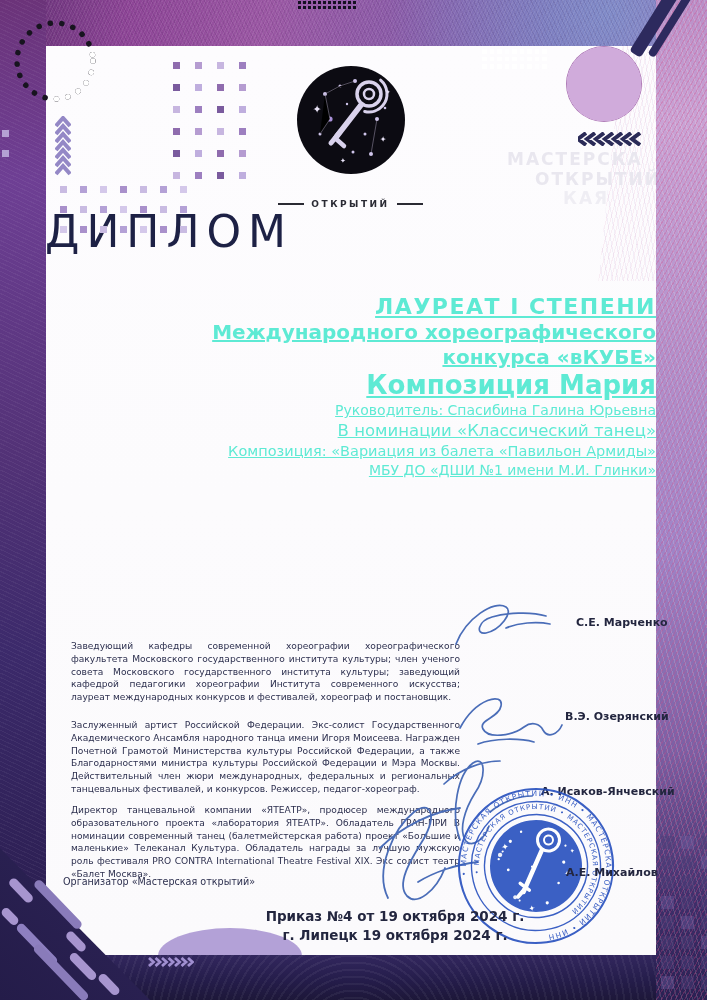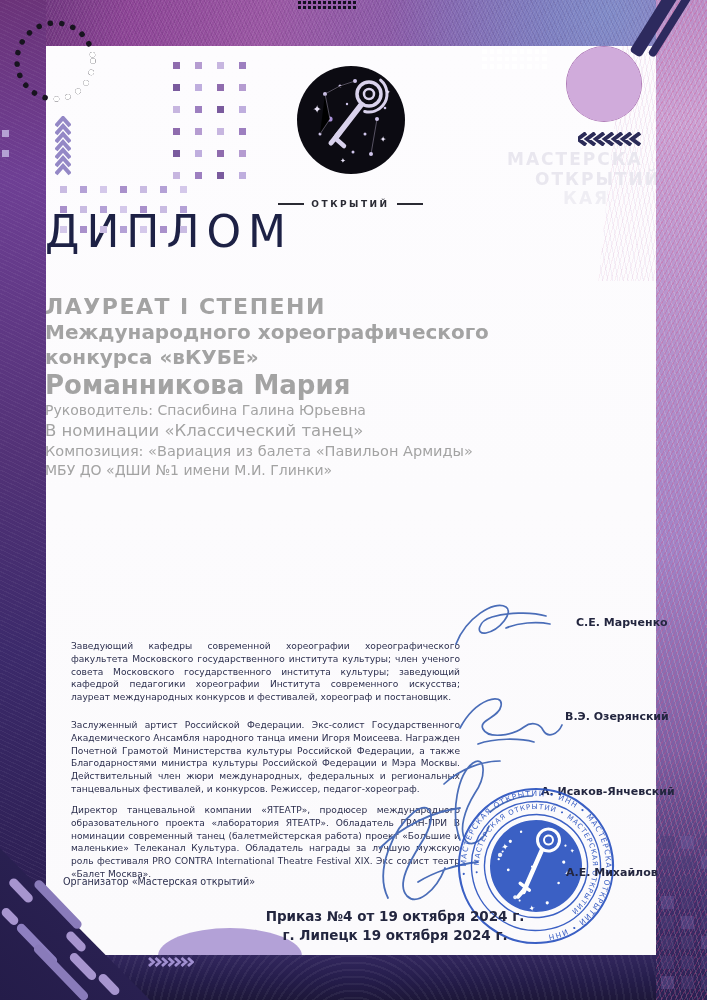--- a/index.html
+++ b/index.html
@@ -62,21 +62,21 @@
   
   .content{position:absolute;inset:0;z-index:7;color:#262a3f;}
   .logo{position:absolute;left:295px;top:64px;}
   .brand{position:absolute;left:45px;top:181px;width:611px;text-align:center;color:#2a2a33;
          font-weight:700;font-size:13.5px;letter-spacing:3px;}
   .brand-sub{position:absolute;left:45px;top:199px;width:611px;display:flex;justify-content:center;
          align-items:center;gap:7px;color:#2a2a33;font-weight:700;font-size:9px;letter-spacing:2.5px;}
   .brand-sub .ln{width:26px;height:2px;background:#2a2a33;}
   .title{position:absolute;left:45px;top:206px;width:611px;text-align:left;color:#1d2145;
          font-weight:400;font-size:44px;letter-spacing:7px;}
-  .award{position:absolute;left:45px;top:293px;width:611px;text-align:left;color:#a3a3a3;}
+  .award{position:absolute;left:45px;top:293px;width:611px;text-align:right;color:#5eead4;text-decoration:underline;}
   .l-degree{font-size:22px;font-weight:700;letter-spacing:1.5px;line-height:27px;}
   .l-comp{font-size:20px;font-weight:700;line-height:25px;}
   .l-award{font-size:14.5px;font-weight:700;line-height:23px;letter-spacing:.5px;}
   .l-name{font-size:26px;font-weight:700;line-height:30px;}
   .l-sup{font-size:14px;line-height:20px;}
   .l-nom{font-size:16.5px;line-height:21px;}
   .l-compz{font-size:14.5px;line-height:20px;}
   .l-inst{font-size:14px;line-height:19px;}
   .jp{position:absolute;left:63px;width:389px;font-size:9.1px;line-height:12.8px;
       text-align:justify;color:#2c2f4e;margin:8px;}
@@ -309,21 +309,21 @@
       <span>ОТКРЫТИЙ</span>
       <span class="ln"></span>
     </div>
 
     <div class="title">ДИПЛОМ</div>
 
     <div class="award">
       <div class="l-degree">ЛАУРЕАТ I СТЕПЕНИ</div>
       <div class="l-comp">Международного хореографического</div>
       <div class="l-comp">конкурса «вКУБЕ»</div>
-      <div class="l-name">Романникова Мария</div>
+      <div class="l-name">Композиция Мария</div>
       <div class="l-sup">Руководитель: Спасибина Галина Юрьевна</div>
       <div class="l-nom">В номинации «Классический танец»</div>
       <div class="l-compz">Композиция: «Вариация из балета «Павильон Армиды»</div>
       <div class="l-inst">МБУ ДО «ДШИ №1 имени М.И. Глинки»</div>
     </div>
 
     <p class="jp" style="top:632px">Заведующий кафедры современной хореографии хореографического факультета Московского государственного института культуры; член ученого совета Московского государственного института культуры; заведующий кафедрой педагогики хореографии Института современного искусства; лауреат международных конкурсов и фестивалей, хореограф и постановщик.</p>
     <p class="jp" style="top:711px">Заслуженный артист Российской Федерации. Экс-солист Государственного Академического Ансамбля народного танца имени Игоря Моисеева. Награжден Почетной Грамотой Министерства культуры Российской Федерации, а также Благодарностями министра культуры Российской Федерации и Мэра Москвы. Действительный член жюри международных, федеральных и региональных танцевальных фестивалей, и конкурсов. Режиссер, педагог-хореограф.</p>
     <p class="jp" style="top:796px">Директор танцевальной компании «ЯТЕАТР», продюсер международного образовательного проекта «лаборатория ЯТЕАТР». Обладатель ГРАН-ПРИ В номинации современный танец (балетмейстерская работа) проект «Большие и маленькие» Телеканал Культура. Обладатель награды за лучшую мужскую роль фестиваля  PRO CONTRA International Theatre Festival XIX. Экс солист театр «Балет Москва».</p>
     <div class="org">Организатор «Мастерская открытий»</div>

